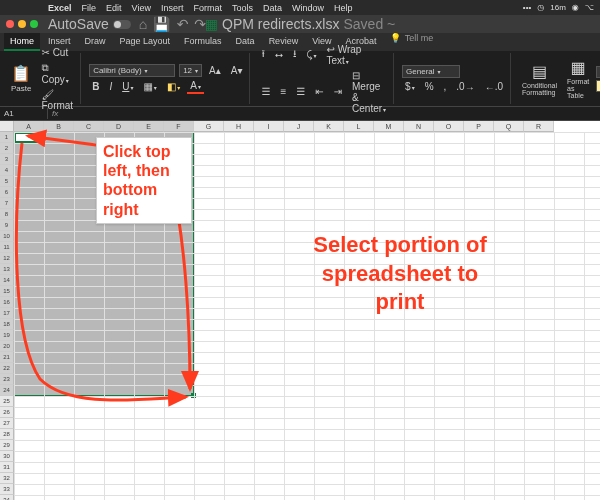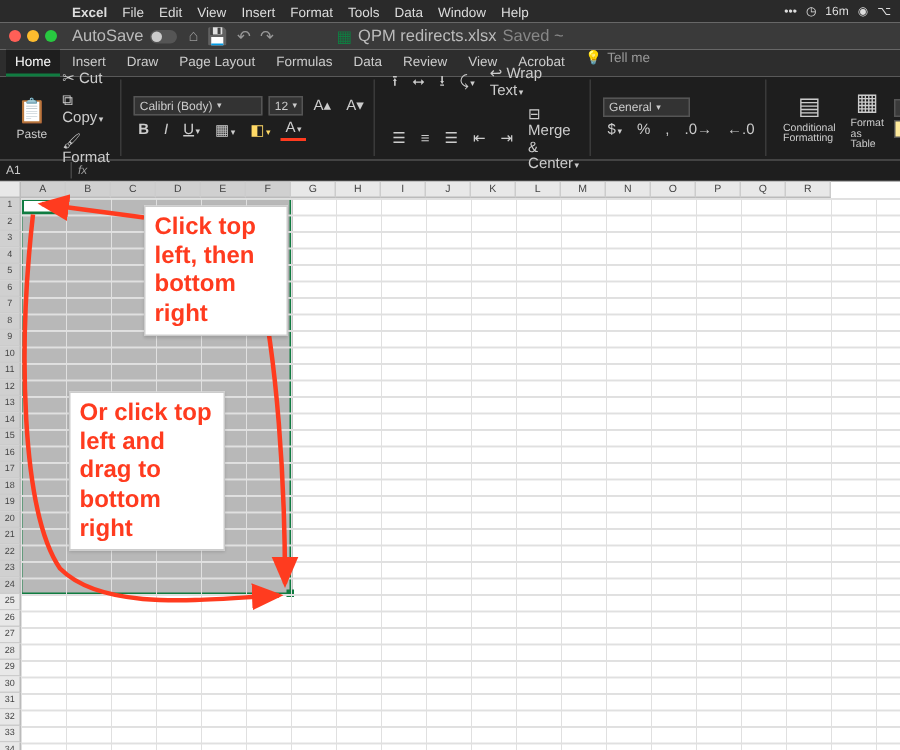--- a/index.html
+++ b/index.html
@@ -5,21 +5,21 @@
   * { box-sizing: border-box; margin: 0; padding: 0; font-family: -apple-system, "Segoe UI", sans-serif; }
   body { width: 600px; height: 500px; overflow: hidden; background: #fff; font-size: 10px; color: #ccc; }
 
   
   .mac-menu { height: 15px; background: #2a2a2a; display: flex; align-items: center; padding: 0 6px; gap: 10px; font-size: 9px; color: #ddd; }
   .apple { font-size: 10px; }
   .mac-menu .app { font-weight: 600; padding-left: 32px; }
   .mac-right { margin-left: auto; display: flex; gap: 6px; align-items: center; font-size: 8px; }
 
   
-  .titlebar { height: 18px; background: #3a3a3a; display: flex; align-items: center; padding: 0 6px; font-size: 11px; color: #bbb; position: relative; }
+  .titlebar { height: 18px; background: #3a3a3a; display: flex; align-items: center; padding: 0 6px; font-size: 14px; color: #bbb; position: relative; }
   .traffic { display: flex; gap: 4px; }
   .traffic span { width: 8px; height: 8px; border-radius: 50%; display: inline-block; }
   .t-red { background:#ff5f57; } .t-yel { background:#febc2e; } .t-grn { background:#28c840; }
   .autosave { margin-left: 10px; display:flex; align-items:center; gap:4px; }
   .toggle { width:18px; height:9px; background:#555; border-radius:5px; position:relative; }
   .toggle::after { content:""; width:7px; height:7px; background:#ccc; border-radius:50%; position:absolute; left:1px; top:1px; }
   .qat { display:flex; gap:6px; margin-left:8px; color:#999; }
   .doc-title { position:absolute; left:50%; transform:translateX(-50%); display:flex; gap:4px; align-items:center; }
 
   
@@ -296,21 +296,21 @@
       <div class="rh">33</div>
       <div class="rh">34</div>
     </div>
   <div class="cells">
     <div class="selection" style="left:0;top:0;width:180px;height:264px"></div>
     <div class="active-cell" style="left:0;top:0;width:30px;height:11px"></div>
     <div class="cell-grid"></div>
   </div>
 
   <div class="callout" style="left:96px; top:16px; width:96px">Click top left, then bottom right</div>
-  <div class="callout" style="left:46px; top:140px; width:104px">Or click top left and drag to bottom right</div>
+  <div class="bigtext" style="left:300px; top:110px; width:200px">Select portion of spreadsheet to print</div>
 
   <svg class="arrows" viewBox="0 0 600 380" preserveAspectRatio="none">
     <defs>
       <marker id="ah" markerWidth="8" markerHeight="8" refX="6" refY="3" orient="auto">
         <path d="M0,0 L7,3 L0,6 Z" fill="#ff3b1f"></path>
       </marker>
     </defs>
 
     <path d="M96,24 L28,15" stroke="#ff3b1f" stroke-width="3" fill="none" marker-end="url(#ah)"></path>
 

